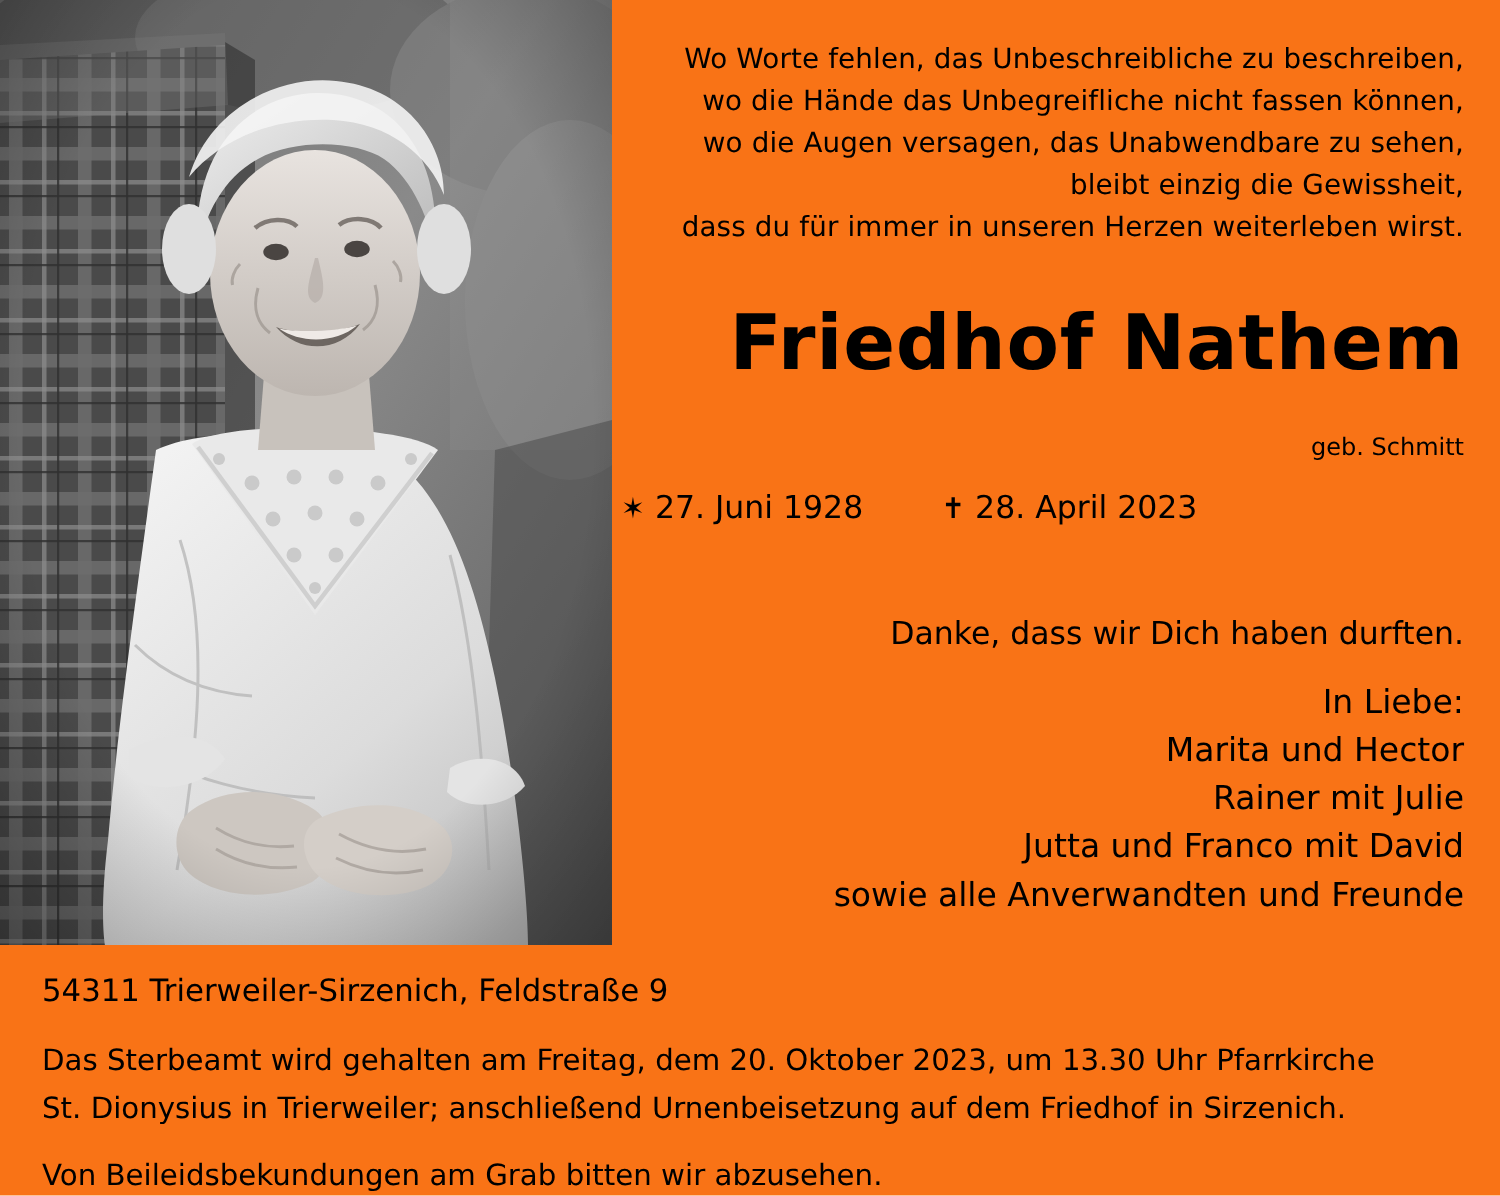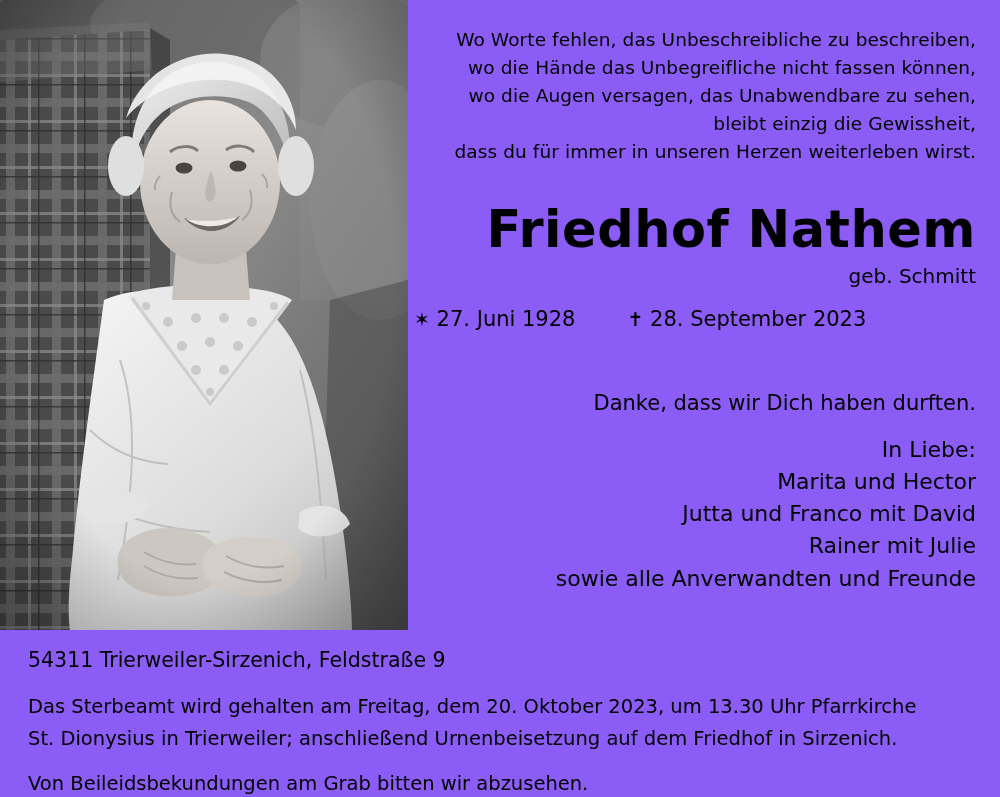--- a/index.html
+++ b/index.html
@@ -4,21 +4,21 @@
 <style>
   html, body {
     margin: 0;
     padding: 0;
     background: #ffffff;
   }
   .page {
     position: relative;
     width: 1000px;
     height: 797px;
-    background: #8b5cf6;
+    background: #f97316;
     font-family: "DejaVu Sans", sans-serif;
     color: #000000;
     overflow: hidden;
   }
 
   
   .photo {
     position: absolute;
     left: 0;
     top: 0;
@@ -52,22 +52,22 @@
 
   .name {
     margin-top: 36px;
     font-size: 51px;
     font-weight: 700;
     letter-spacing: 0.5px;
     line-height: 1.05;
   }
 
   .born-name {
-    margin-top: 8px;
-    font-size: 20px;
+    margin-top: 32px;
+    font-size: 16px;
   }
 
   .dates {
     margin-top: 19px;
     font-size: 21px;
     display: flex;
     gap: 52px;
   }
   .dates .d { white-space: nowrap; }
   .sym { font-size: 19px; }
@@ -259,31 +259,31 @@
 
     <div class="born-name">geb. Schmitt</div>
 
     <div class="dates">
       <div class="d">
         <span class="sym">✶</span>
         <span>27. Juni 1928</span>
       </div>
       <div class="d">
         <span class="sym">✝</span>
-        <span>28. September 2023</span>
+        <span>28. April 2023</span>
       </div>
     </div>
 
     <div class="thanks">Danke, dass wir Dich haben durften.</div>
 
     <div class="inliebe">
       <div>In Liebe:</div>
       <div>Marita und Hector</div>
+      <div>Rainer mit Julie</div>
       <div>Jutta und Franco mit David</div>
-      <div>Rainer mit Julie</div>
       <div>sowie alle Anverwandten und Freunde</div>
     </div>
   </div>
 
   <div class="bottom">
     <div class="address">
       <span class="strong">54311 Trierweiler-Sirzenich,</span>
       <span>Feldstraße 9</span>
     </div>
 

